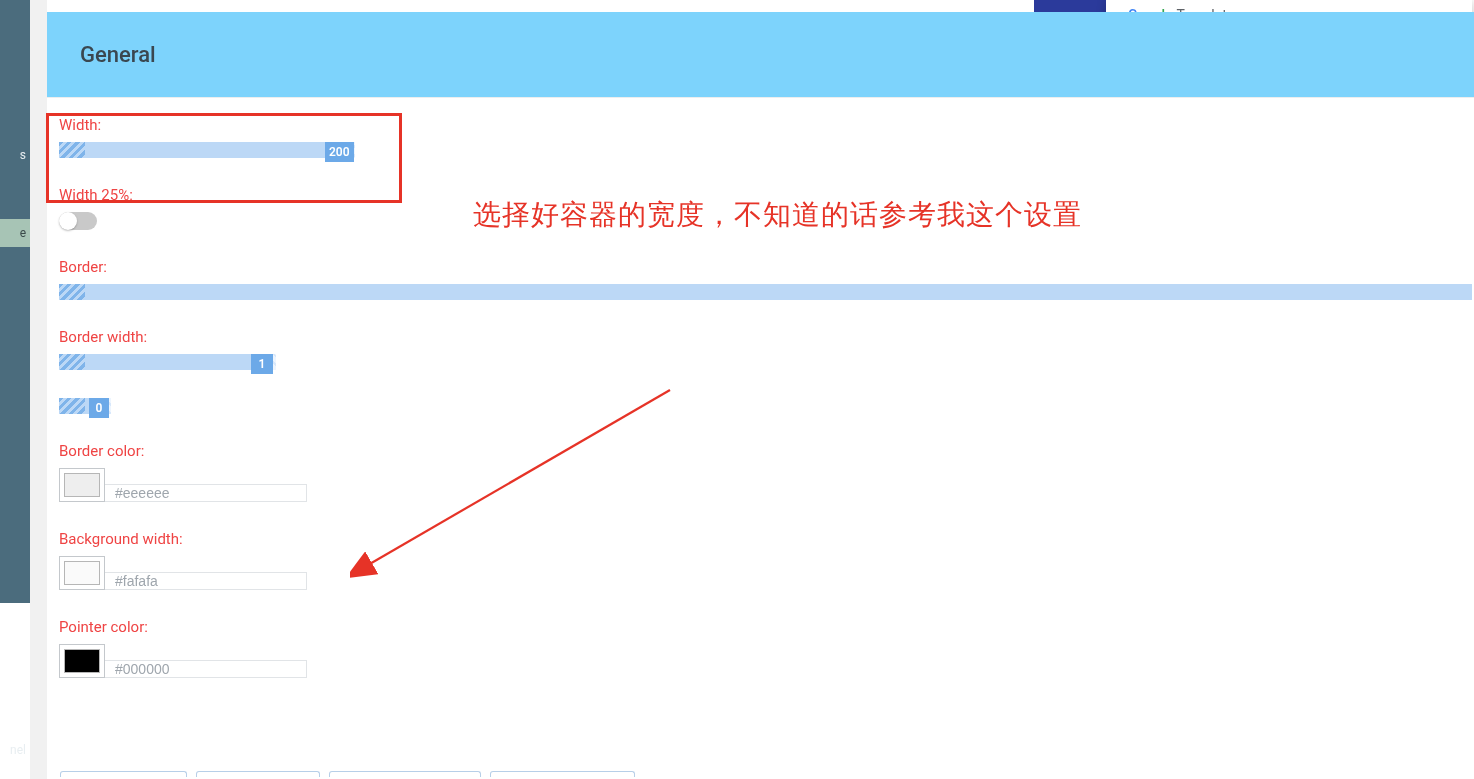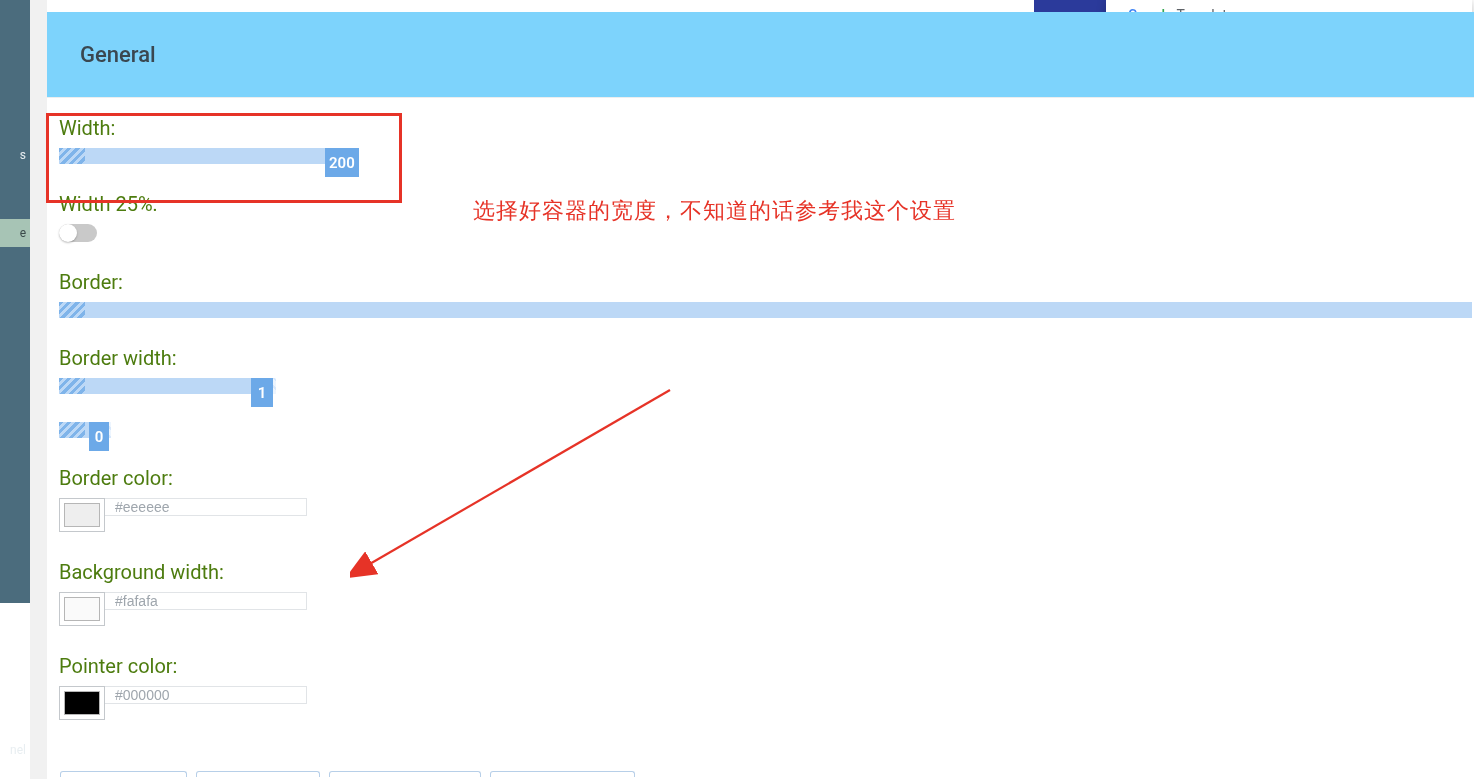--- a/index.html
+++ b/index.html
@@ -57,31 +57,31 @@
     font-size: 22px; color: #3a4750; font-weight: 500;
     padding: 30px 0 30px 33px;
     border-bottom: 1px solid #eceeef;
     background: #7dd3fc;
   }
 
   .fields { padding: 18px 0 0 12px; }
 
   .field-row { margin-bottom: 28px; position: relative; }
   .field-label {
-    font-size: 20px; color: #4d7c0f; display: block; margin-bottom: 8px;
+    font-size: 15px; color: #ef4444; display: block; margin-bottom: 8px;
   }
 
   .red-box {
     position: absolute; left: 46px; top: 113px; width: 356px; height: 90px;
     border: 3px solid #e63327; pointer-events: none; z-index: 5;
   }
 
   .annotation {
     position: absolute; left: 473px; top: 196px;
-    color: #e63327; font-size: 22px; font-weight: 400;
+    color: #e63327; font-size: 28px; font-weight: 400;
     font-family: Liberation Sans, sans-serif; letter-spacing: 1px;
     z-index: 5;
     text-align: right;
   }
 
   
   .arrow {
     position: absolute; left: 350px; top: 380px; width: 340px; height: 200px;
     z-index: 5; pointer-events: none;
   }
@@ -98,22 +98,22 @@
   .slider.br { width: 52px; }
   .slider .hatch {
     position: absolute; left:0; top:0; height:100%; width: 26px;
     background: repeating-linear-gradient(135deg, #7fb4ea 0 3px, #bcd8f6 3px 6px);
   }
   .slider .fill {
     position: absolute; left: 26px; top: 0; height: 100%;
     background: #bcd8f6;
   }
   .slider .handle {
-    position: absolute; top: 0; height: 29px; min-width: 26px; padding: 0 4px;
-    background: #6ca9e8; color: #fff; font-size: 15px; font-weight: 600;
+    position: absolute; top: 0; height: 20px; min-width: 26px; padding: 0 4px;
+    background: #6ca9e8; color: #fff; font-size: 12px; font-weight: 600;
     display: flex; align-items: center; justify-content: center;
   }
 
   
   .slider.width-s .fill { width: 240px; }
   .slider.width-s .handle { left: 266px; }
   
   .slider.scale-s { width: calc(100% - 2px); }
   .slider.scale-s .fill { right: 0; }
   
@@ -127,21 +127,21 @@
   .toggle {
     width: 38px; height: 18px; background: #c9c9c9; border-radius: 10px;
     position: relative; cursor: pointer;
   }
   .toggle .knob {
     width: 18px; height: 18px; background: #fff; border-radius: 50%;
     position: absolute; left: 0; top: 0; box-shadow: 0 1px 2px rgba(0,0,0,0.25);
   }
 
   
-  .color-row { display: flex; align-items: flex-start; width: 248px; }
+  .color-row { display: flex; align-items: flex-end; width: 248px; }
   .color-row .swatch {
     width: 62px; height: 34px; border: 1px solid #c4c8cc; padding: 4px;
     display: flex; align-items: stretch;
   }
   .color-row .swatch .inner {
     flex: 1; border: 1px solid #b6b6b6;
   }
   .color-row input[type=text] {
     flex: 1; border: 1px solid #e1e4e7; border-left: none; padding: 0 10px;
     font-size: 14px; color: #333;

